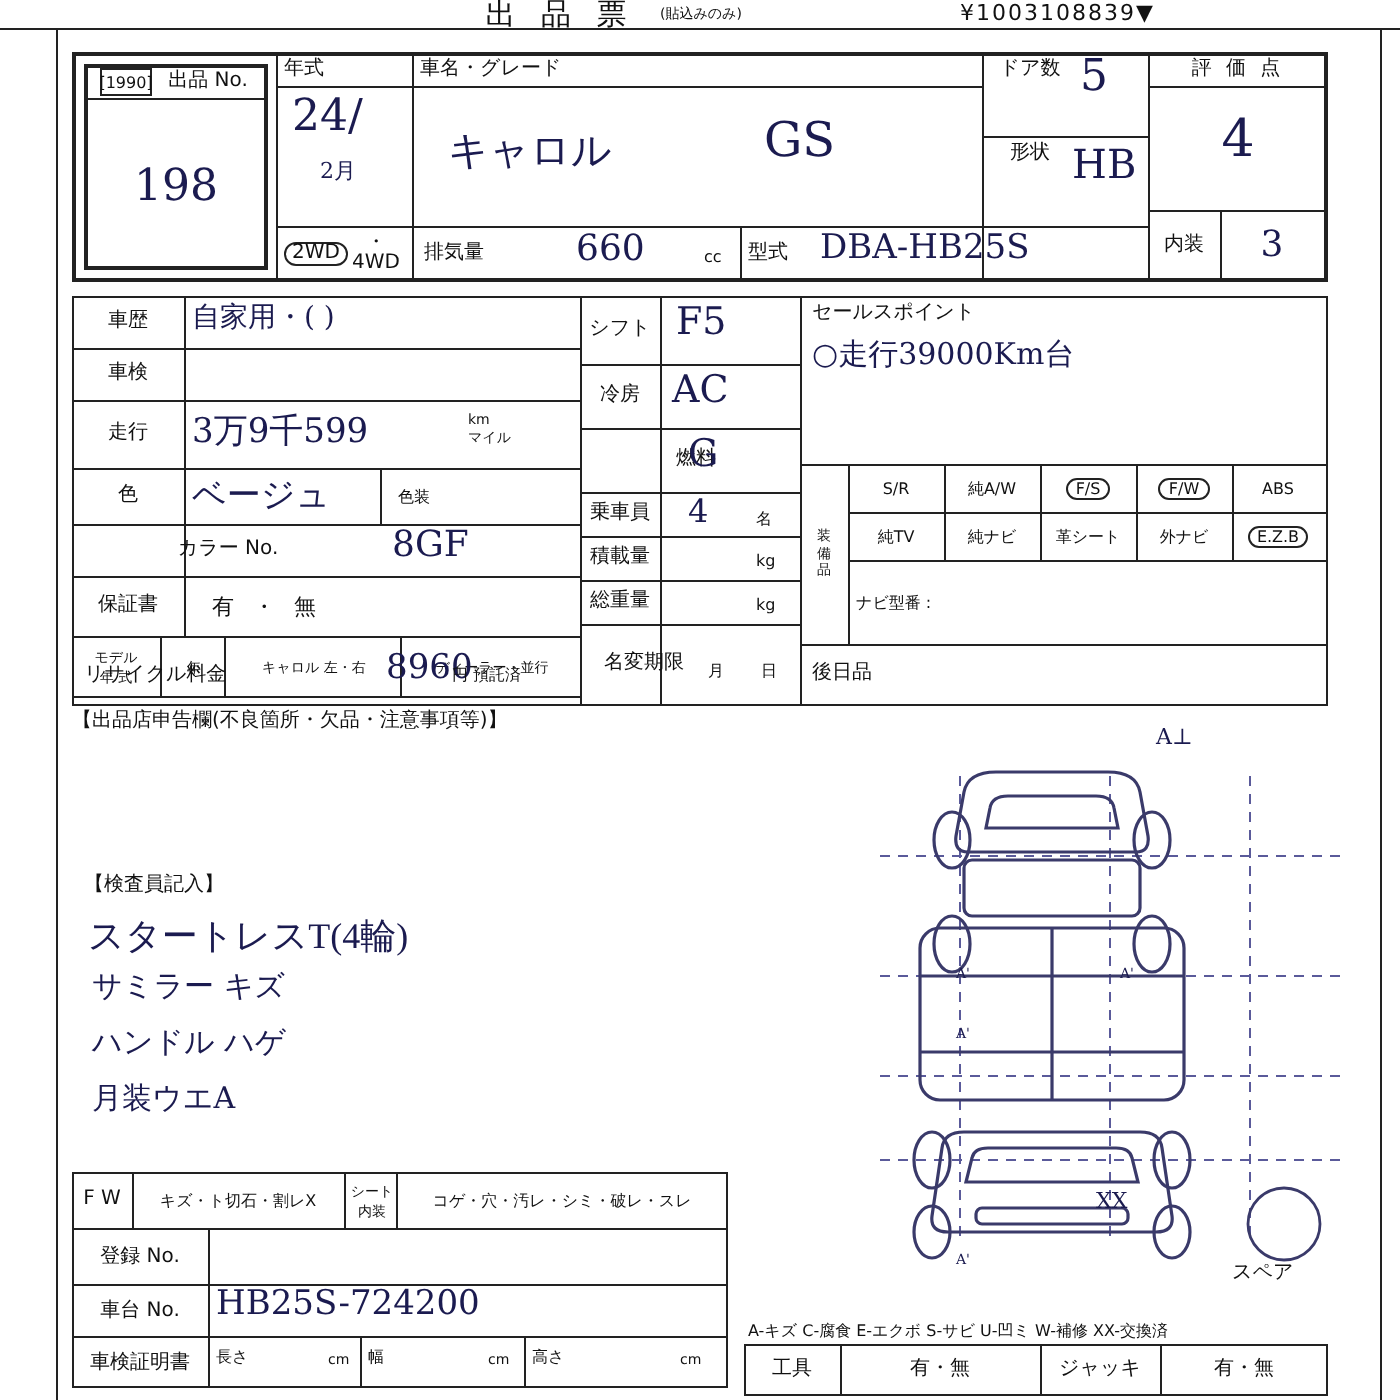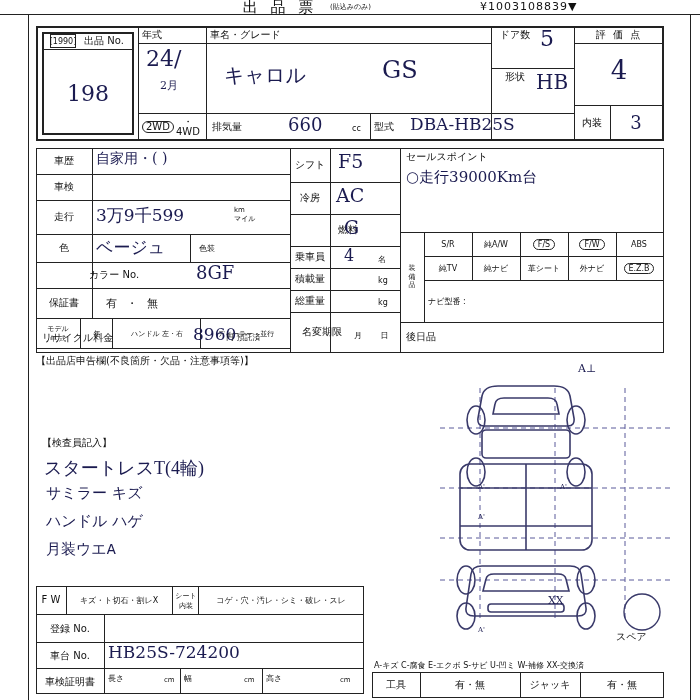--- a/index.html
+++ b/index.html
@@ -112,21 +112,21 @@
   <div class="t hand" style="left:196px;top:262px;width:90px;font-size:18px;">8GF</div>
 
   <div class="t lbl ctr" style="left:38px;top:290px;width:52px;height:26px;">保証書</div>
   <div class="t sm" style="left:106px;top:296px;width:150px;letter-spacing:3px;">有 ・ 無</div>
 
   <div class="t xtiny ctr" style="left:38px;top:320px;width:40px;height:28px;white-space:pre-line;">モデル
 年  式</div>
   <div class="vline" style="left:80px;top:318px;height:30px;"></div>
   <div class="t xtiny ctr" style="left:82px;top:320px;width:30px;height:28px;">年</div>
   <div class="vline" style="left:112px;top:318px;height:30px;"></div>
-  <div class="t xtiny ctr" style="left:114px;top:320px;width:86px;height:28px;">ハンドル 左・右</div>
+  <div class="t xtiny ctr" style="left:114px;top:320px;width:86px;height:28px;">キャロル 左・右</div>
   <div class="vline" style="left:200px;top:318px;height:30px;"></div>
   <div class="t xtiny ctr" style="left:202px;top:320px;width:88px;height:28px;">ディーラー・並行</div>
 
   <div class="hline" style="left:36px;top:348px;width:254px;"></div>
 
   <div class="b" style="left:36px;top:320px;width:254px;height:0px;border:none;"></div>
 
   <div class="t lbl lft" style="left:42px;top:326px;width:0;height:0;"></div>
 
   <div class="t lbl lft" style="left:42px;top:352px;width:0;height:0;"></div>
@@ -231,21 +231,21 @@
   <div class="t tiny lft" style="left:428px;top:282px;width:200px;height:38px;">ナビ型番 :</div>
 
   <div class="t lbl lft" style="left:406px;top:326px;width:120px;height:22px;">後日品</div>
 
   <div class="t lbl" style="left:36px;top:356px;width:400px;">【出品店申告欄(不良箇所・欠品・注意事項等)】</div>
 
   <div class="t lbl" style="left:42px;top:438px;width:140px;">【検査員記入】</div>
   <div class="t hand" style="left:44px;top:456px;width:260px;font-size:18px;font-family:Liberation Serif, serif;">スタートレスT(4輪)</div>
   <div class="t hand" style="left:46px;top:512px;width:260px;font-size:15px;">ハンドル ハゲ</div>
   <div class="t hand" style="left:46px;top:484px;width:260px;font-size:15px;">サミラー キズ</div>
-  <div class="t hand" style="left:46px;top:540px;width:260px;font-size:15px;font-family:Liberation Mono, monospace;">月装ウエA</div>
+  <div class="t hand" style="left:46px;top:540px;width:260px;font-size:15px;">月装ウエA</div>
 
   <div class="t" style="left:420px;top:368px;width:270px;height:280px;">
     <svg width="270" height="280" viewBox="0 0 270 280">
 
       <g stroke="#5a5a9a" stroke-width="1" stroke-dasharray="5,4" fill="none">
         <line x1="20" y1="60" x2="250" y2="60"></line>
         <line x1="20" y1="120" x2="250" y2="120"></line>
         <line x1="20" y1="170" x2="250" y2="170"></line>
         <line x1="20" y1="212" x2="250" y2="212"></line>
         <line x1="60" y1="20" x2="60" y2="250"></line>

